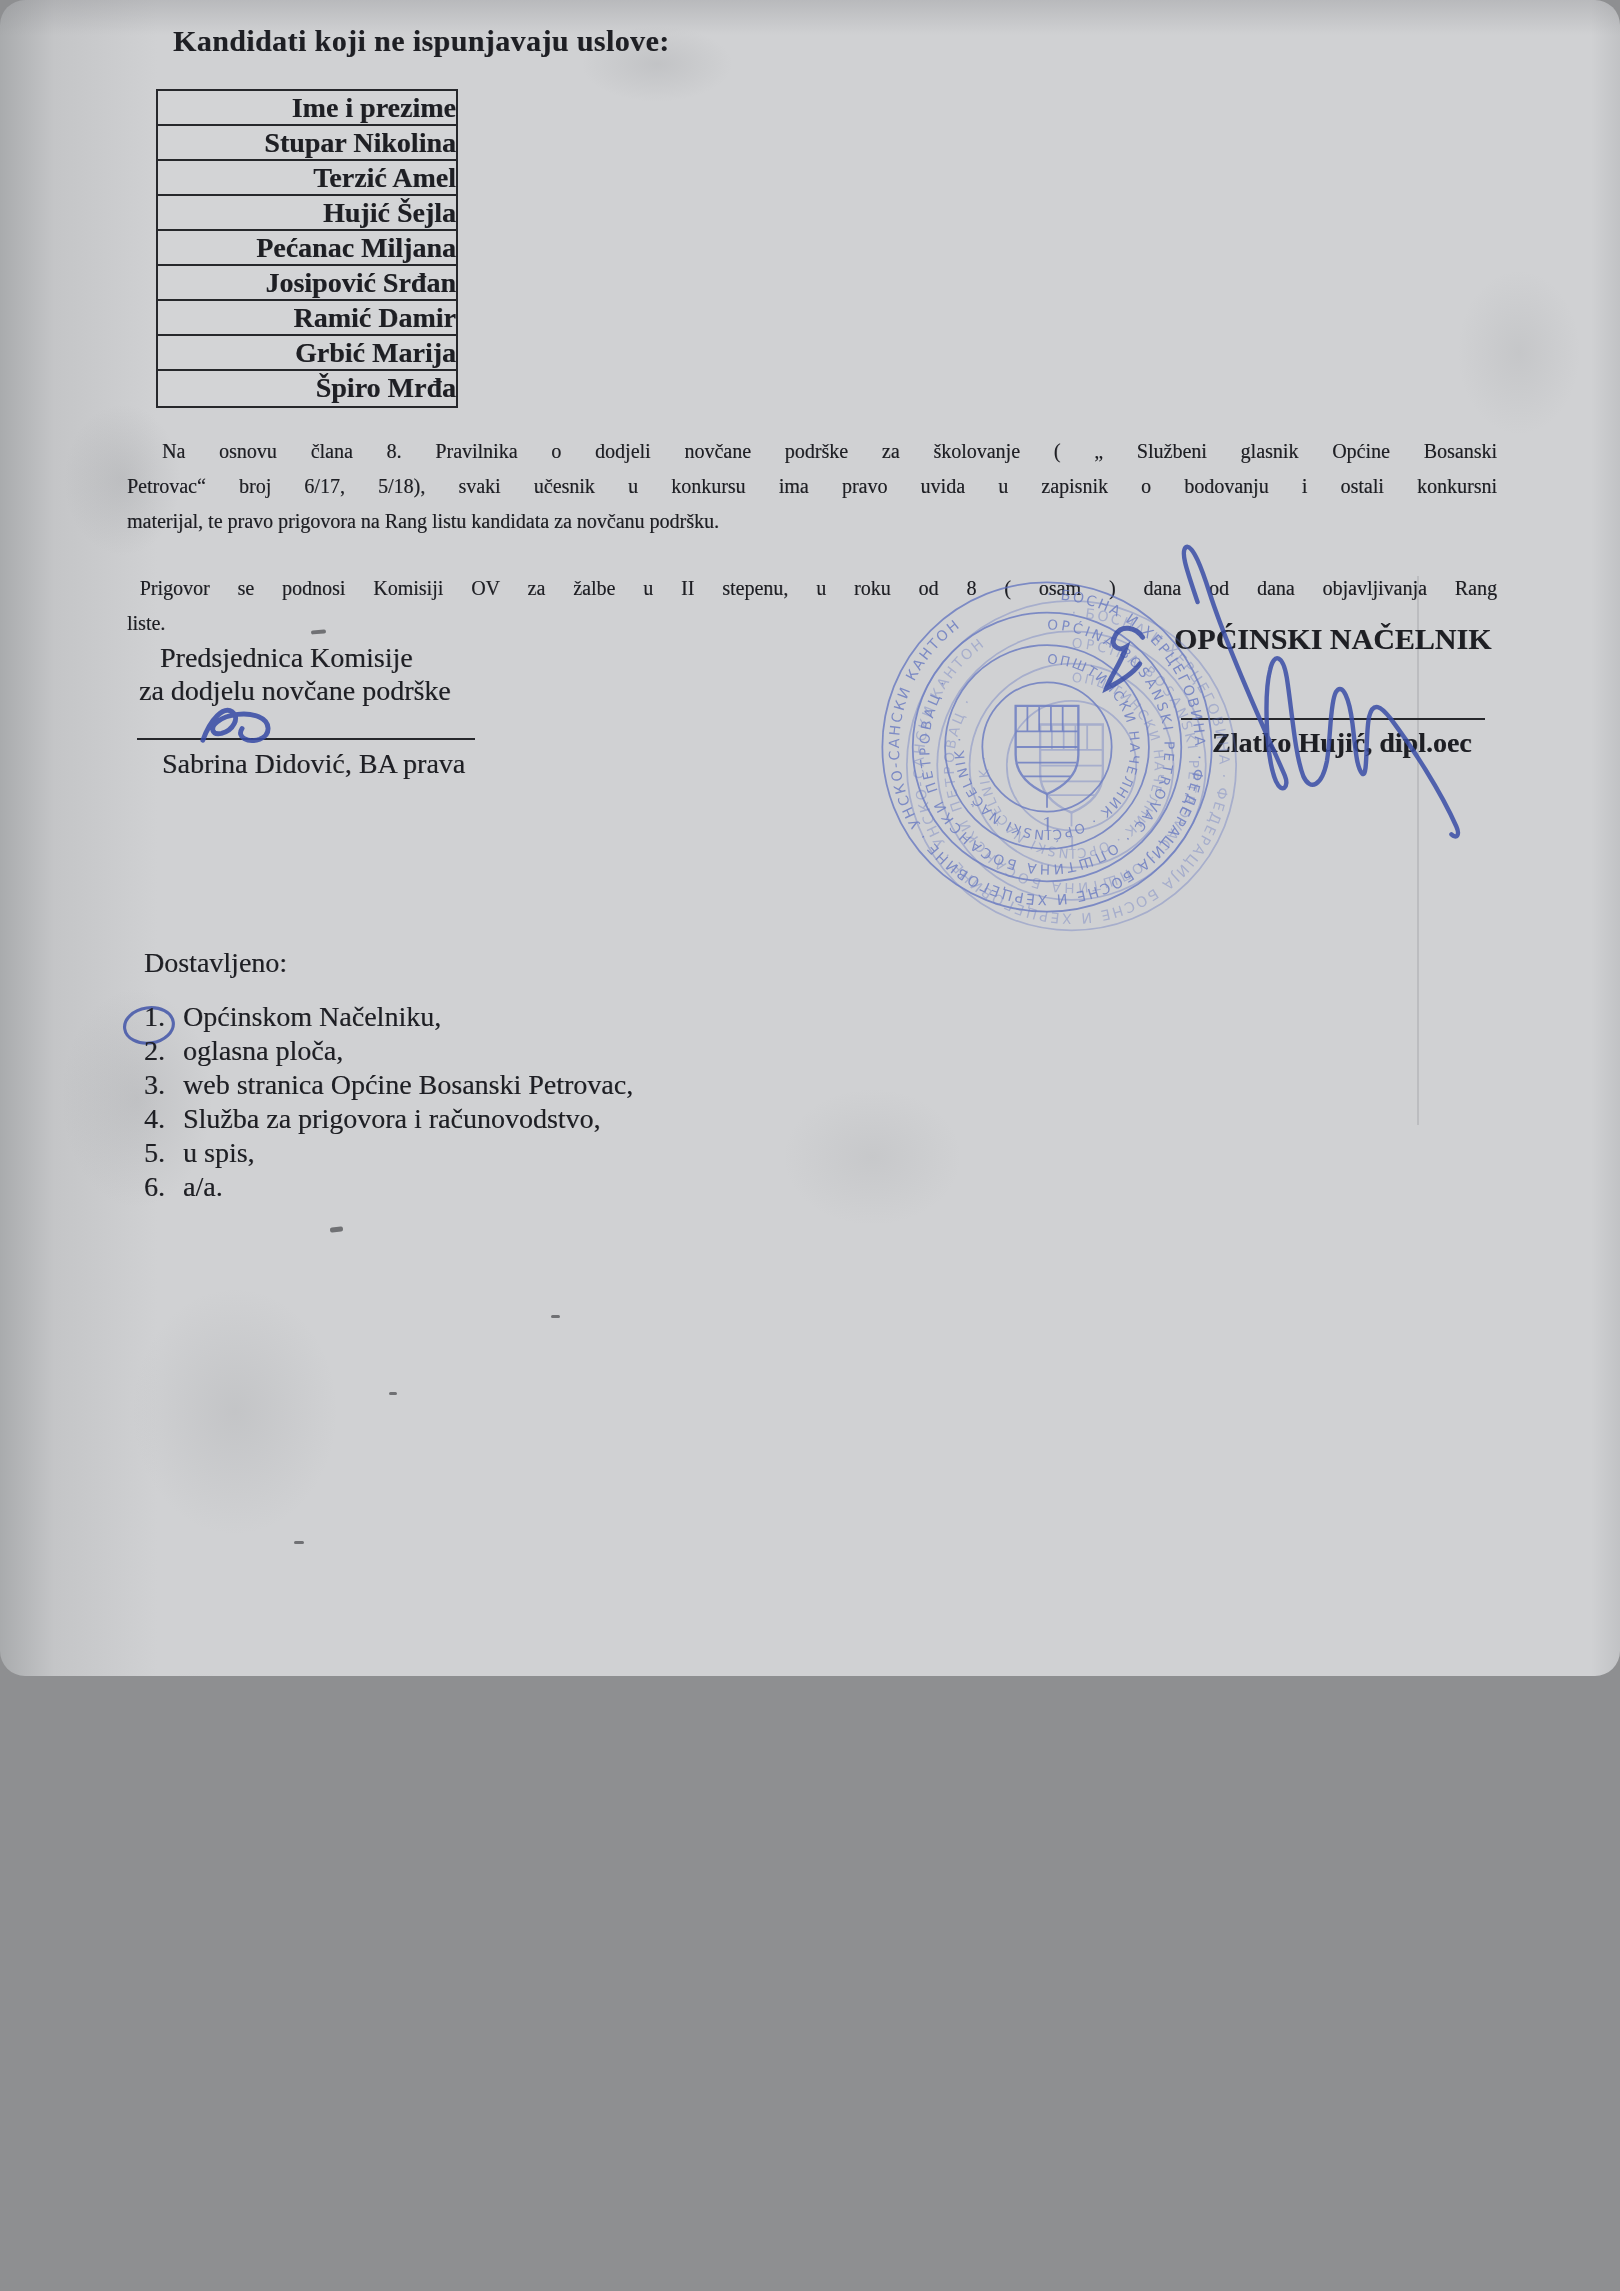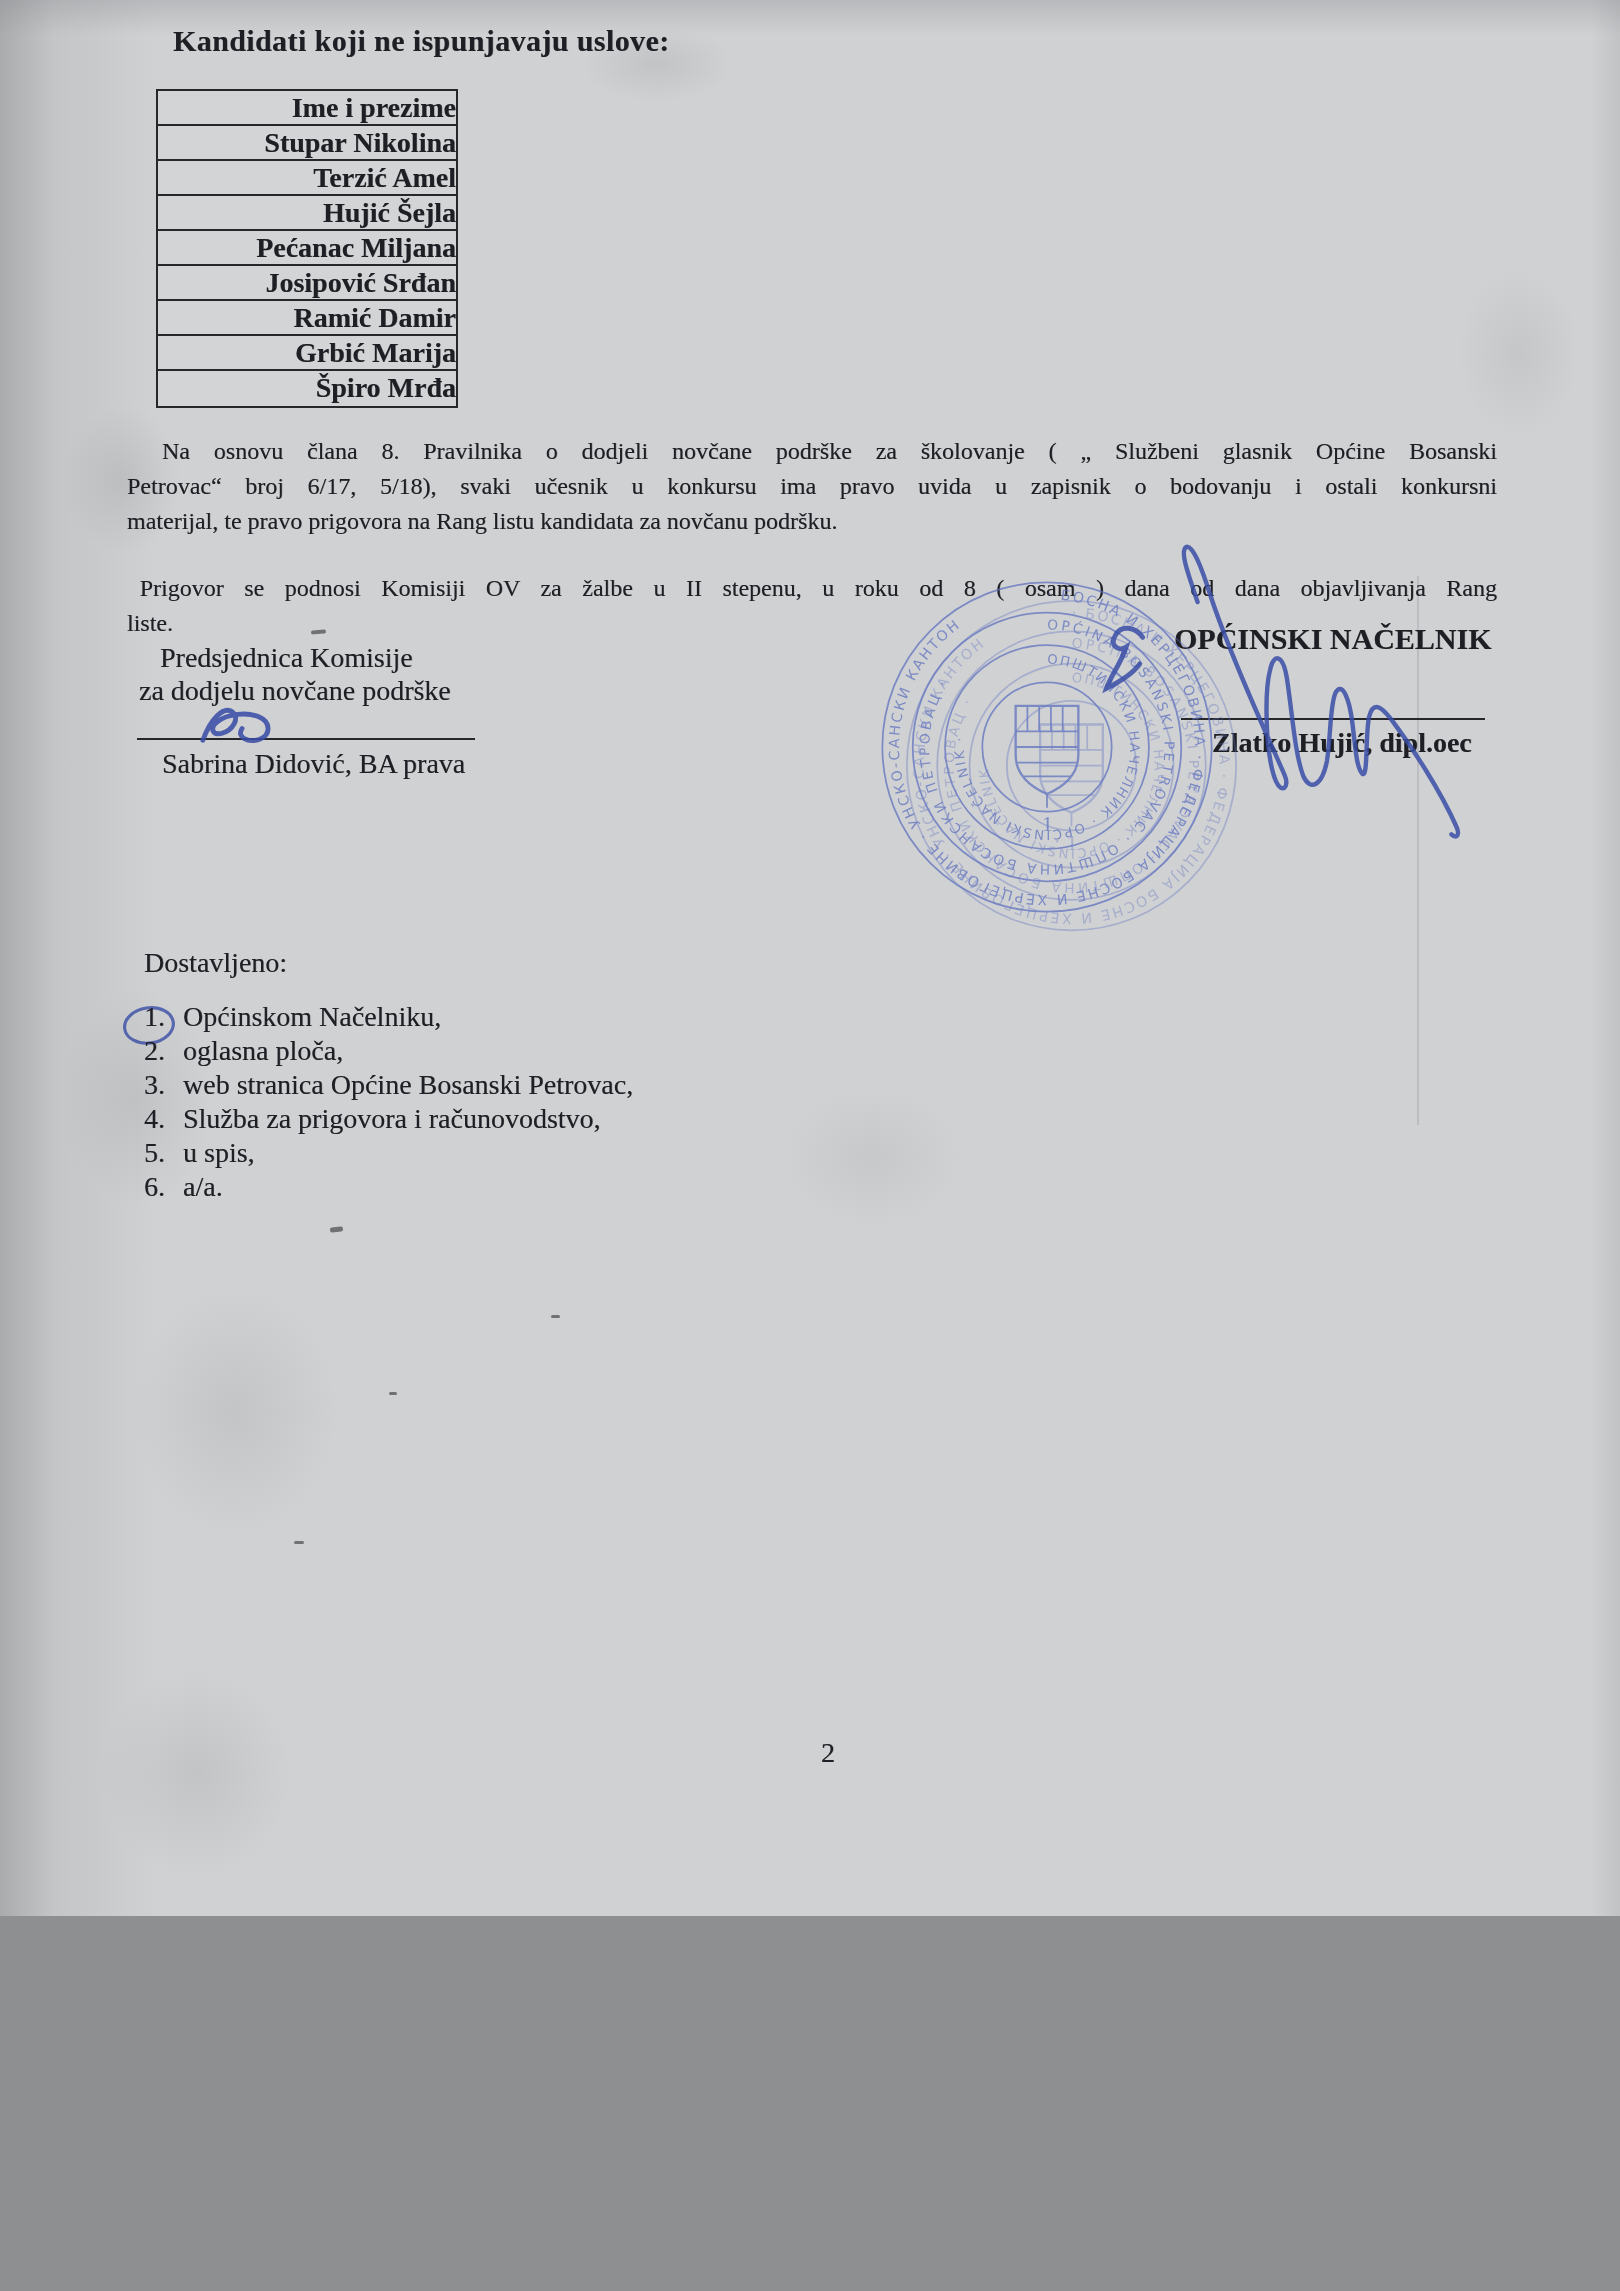--- a/index.html
+++ b/index.html
@@ -1,27 +1,28 @@
 <!DOCTYPE html>
 <html><head>
 <meta charset="utf-8">
 <style>
   html,body{margin:0;padding:0;background:#8e8f91;}
   .page{
     position:relative;
-    width:1620px;height:1916px;
+    width:1620px;height:1676px;
     margin:0 auto;
     background-color:#d0d1d3;
     background-image:
       linear-gradient(180deg, rgba(130,131,135,.30) 0, rgba(130,131,135,0) 35px),
       linear-gradient(270deg, rgba(140,142,146,.22) 0, rgba(140,142,146,0) 29px),
       linear-gradient(90deg, #a9abad 0, #c4c5c7 54px, rgba(208,209,211,0) 157px);
     overflow:hidden;
     font-family:"Liberation Serif","DejaVu Serif",serif;
     color:#1e1f24;
+    border-radius:25px;
   }
   .txt{ text-shadow:0.4px 0.4px 0.6px rgba(30,31,36,.45); }
   .abs{ position:absolute; }
 
   .doc-title{ left:173px; top:23.5px; font-size:30px; font-weight:700; letter-spacing:0.4px; }
 
   .cand-table{
     left:156px; top:89px; width:302px;
     border:2px solid #26272b;
     box-sizing:border-box;
@@ -32,21 +33,21 @@
     height:35px; line-height:33px; box-sizing:border-box;
     border-bottom:2px solid #26272b;
     padding-left:12.7px;
     font-size:28px; font-weight:700;
     white-space:nowrap; overflow:hidden;
   }
   .cand-row:last-child{ border-bottom:none; }
 
   .para{
     left:127px; top:434px; width:1370px;
-    font-size:24px; line-height:35px;
+    font-size:20px; line-height:35px;
   }
   .para-line{ text-align:justify; text-align-last:justify; white-space:normal; }
   .para-line.last{ text-align-last:left; }
   .para-line.indent1{ padding-left:35px; box-sizing:border-box; }
   .para-line.indent2{ padding-left:12.7px; box-sizing:border-box;margin-top:32px; }
 
   .sig-left-t1{ left:160px; top:642px; font-size:28px; }
   .sig-left-t2{ left:139px; top:675px; font-size:28px; }
   .sig-line-left{ left:137px; top:738px; width:338px; border-top:2.5px solid #26272b; }
   .sig-left-name{ left:162px; top:748px; font-size:28px; }

